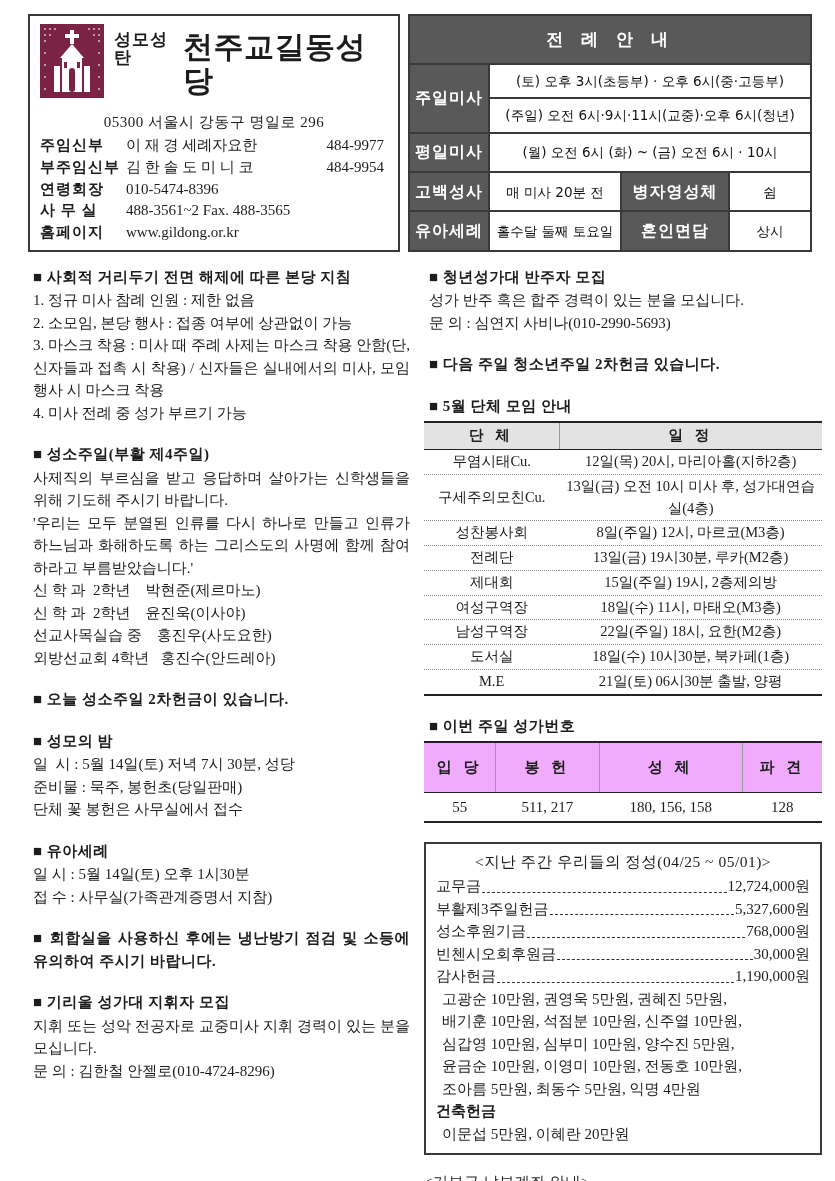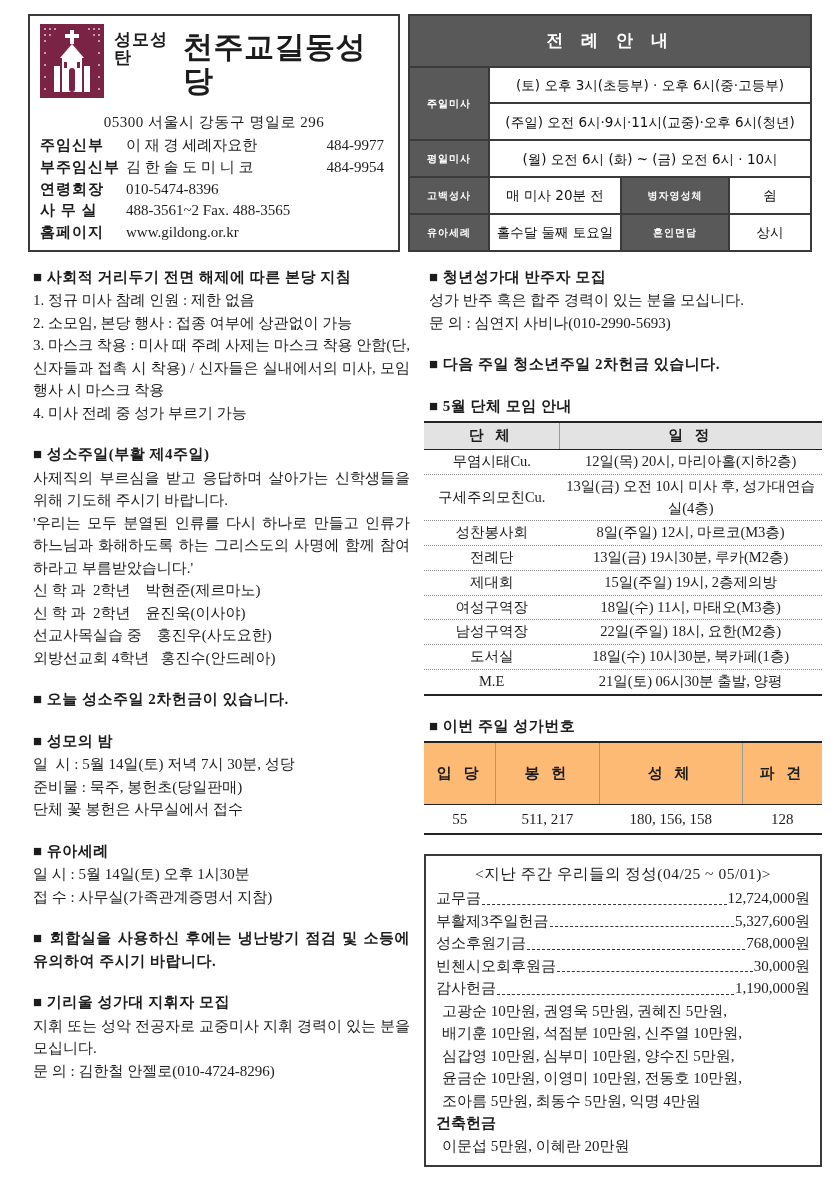--- a/index.html
+++ b/index.html
@@ -26,21 +26,21 @@
   .info-row .lbl{font-weight:700;width:86px;flex:0 0 auto;letter-spacing:1px;}
   .info-row .val{flex:1;}
   .info-row .tel{margin-left:auto;padding-right:4px;}
 
   table.liturgy{
     border-collapse:collapse;width:402px;table-layout:fixed;
     font-family:"DejaVu Sans","Liberation Sans",sans-serif;
     font-size:13.5px;
   }
   table.liturgy td{border:2px solid #3a3a3a;text-align:center;vertical-align:middle;padding:3px 2px;}
-  table.liturgy .dark{background:#595959;color:#ffffff;font-weight:700;font-size:10px;letter-spacing:1px;}
+  table.liturgy .dark{background:#595959;color:#ffffff;font-weight:700;font-size:16px;letter-spacing:1px;}
   table.liturgy .title-cell{background:#595959;color:#ffffff;font-weight:700;font-size:17px;letter-spacing:6px;padding:6px 0;}
   table.liturgy .val{background:#fff;color:#111;}
 
   
   .cols{display:flex;gap:14px;margin-top:14px;}
   .col-left{width:382px;flex:0 0 auto;}
   .col-right{width:398px;flex:0 0 auto;}
 
   .sec{margin-bottom:19px;}
   .sec .sec-title{font-weight:700;letter-spacing:0.5px;margin:0 0 1px 0;white-space:pre-wrap;text-align:justify;}
@@ -61,21 +61,21 @@
     vertical-align:middle;
   }
   table.group td.gname{width:34%;border-left:none;margin-top:23px;}
   table.group tr:first-child td{border-top:none;}
 
   
   table.hymn{
     width:100%;border-collapse:collapse;font-size:15px;margin-top:4px;
     border-top:2px solid #222;border-bottom:2px solid #222;text-align:center;
   }
-  table.hymn th{background:#fdba74;border-bottom:1.5px solid #222;font-weight:700;letter-spacing:4px;padding:19px 0;border-left:1px solid #9a9a9a;}
+  table.hymn th{background:#f0abfc;border-bottom:1.5px solid #222;font-weight:700;letter-spacing:4px;padding:13px 0;border-left:1px solid #9a9a9a;}
   table.hymn th:first-child{border-left:none;}
   table.hymn td{padding:3px 0;}
 
   
   .don-box{border:2px solid #3a3a3a;padding:6px 10px 8px 10px;margin-top:10px;}
   .don-title{text-align:center;font-size:15.5px;letter-spacing:0.5px;margin:0 0 2px 0;}
   .don-row{display:flex;align-items:flex-end;font-size:15px;}
   .don-row .leader{flex:1;border-bottom:1.6px dashed #333;margin:0 1px 5px 1px;}
   .don-row .amt{white-space:nowrap;}
   .don-names p{margin:0;padding-left:6px;white-space:pre-wrap;}

